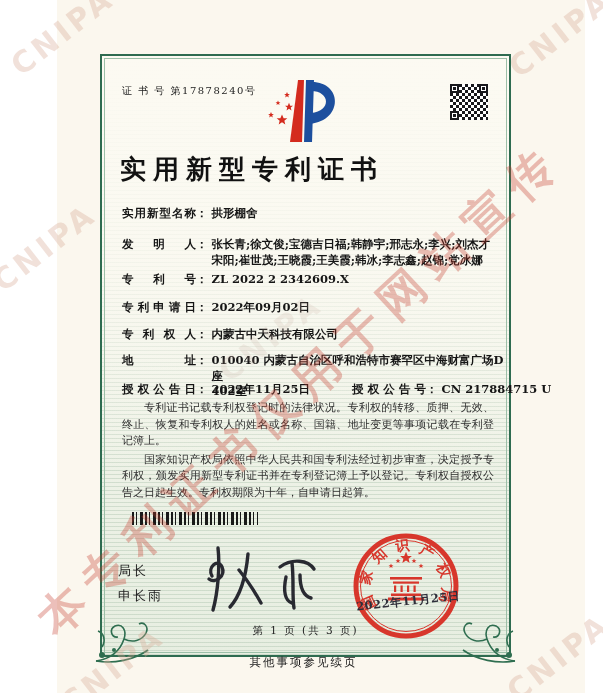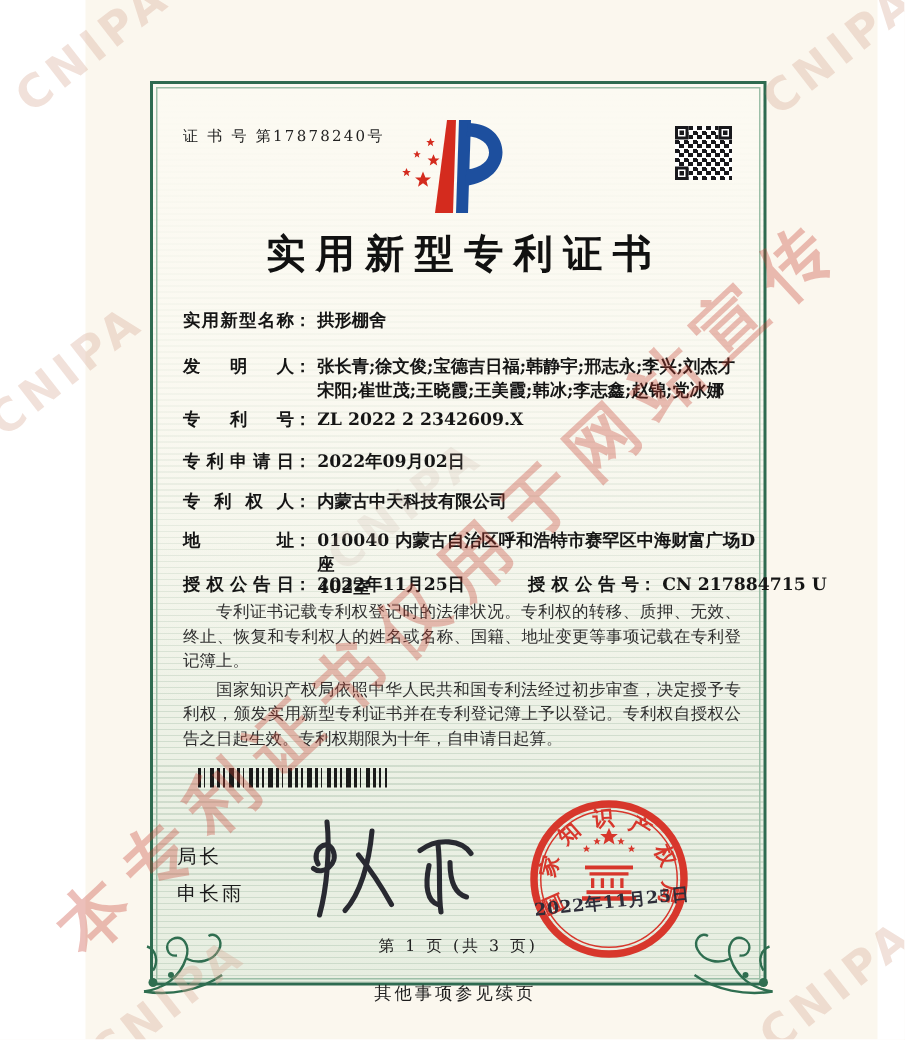--- a/index.html
+++ b/index.html
@@ -10,22 +10,22 @@
   
   .frame{position:absolute;left:43px;top:54px;width:407px;height:599px;
          border:2px solid #2e6b50;
          background:
            linear-gradient(180deg, rgba(252,250,242,1) 0%, rgba(252,250,242,.75) 35%, rgba(252,250,242,0) 70%),
            repeating-linear-gradient(0deg, rgba(110,150,120,.22) 0 1px, rgba(0,0,0,0) 1px 4px),
            linear-gradient(180deg,#fbfaf3 0%,#f2f4ea 45%,#e7eee1 100%);}
   .frame-inner{position:absolute;inset:2px;border:1px solid #9cbfa8;pointer-events:none;}
   
   .certno{position:absolute;left:20px;top:28px;font-size:10px;letter-spacing:1.5px;color:#222;}
-  .title{position:absolute;left:0;right:0;top:96px;text-align:center;font-size:26px;font-weight:600;
-         letter-spacing:7px;padding-left:8px;color:#111;}
+  .title{position:absolute;left:0;right:0;top:96px;font-size:26px;font-weight:600;
+         letter-spacing:7px;padding-left:18px;color:#111;}
   .row{position:absolute;left:20px;font-size:11.5px;font-weight:600;color:#151515;white-space:nowrap;}
   .flabel{display:inline-block;width:74px;text-align:justify;text-align-last:justify;vertical-align:top;}
   .fcolon{margin-right:4px;vertical-align:top;}
   .fvalue{vertical-align:top;}
   .fvalue.multiline{display:inline-block;white-space:normal;width:292px;line-height:15.5px;}
   .l2{display:block;}
   .grant2{position:absolute;left:230px;top:0;}
   .paras{position:absolute;left:20px;top:344px;width:372px;font-size:11px;line-height:16.5px;
          color:#2f2f2f;text-align:justify;}
   .paras p{margin:0 0 2px 0;text-indent:2em;}

